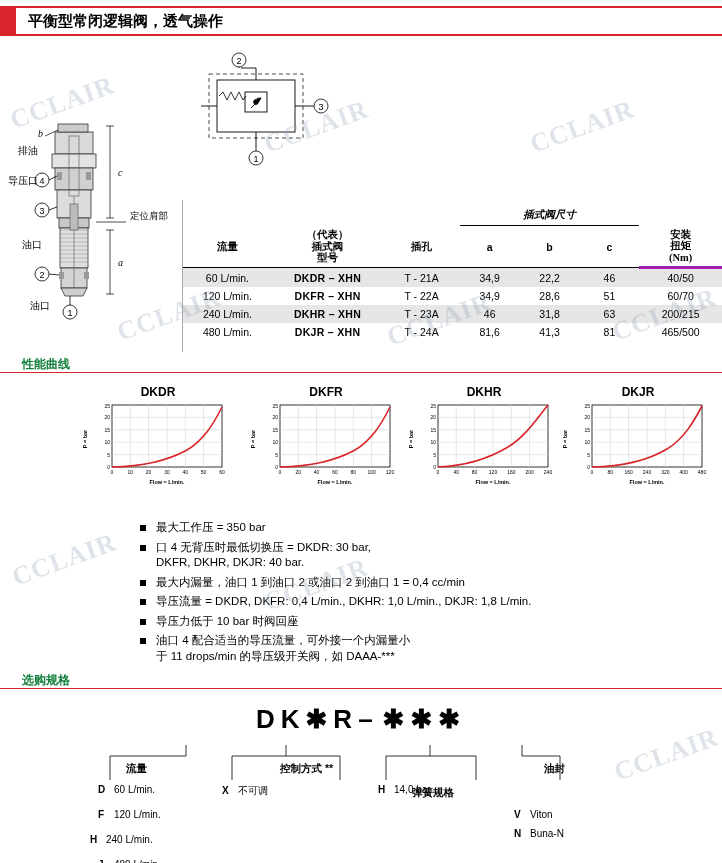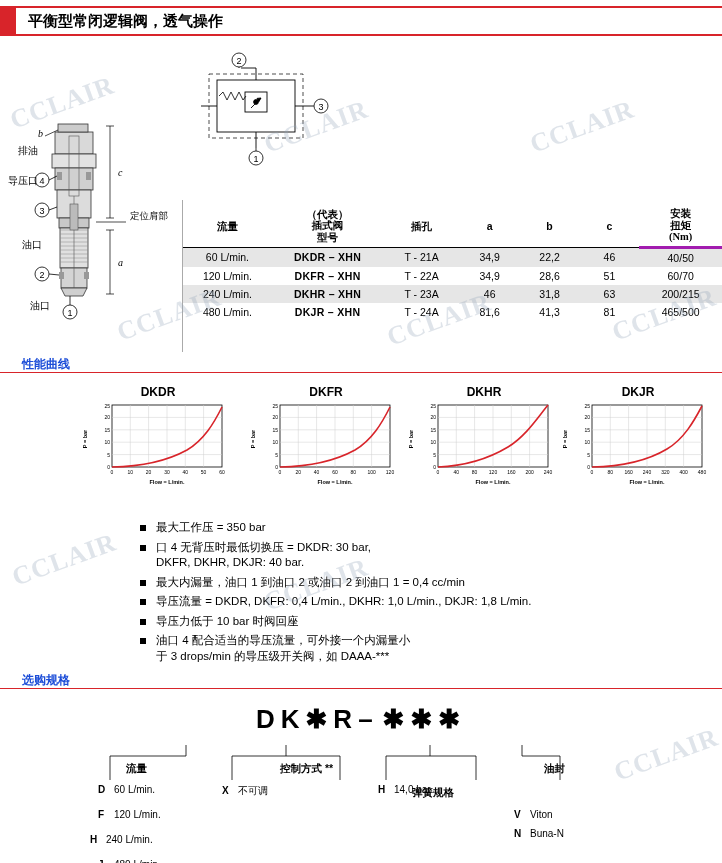--- a/index.html
+++ b/index.html
@@ -34,21 +34,21 @@
   .title-red-block {
     width:16px; height:30px; background:#d8242a;
   }
   .title-text {
     font-size:15px; font-weight:bold; color:#000; padding-left:12px;
     font-family:"Liberation Sans", sans-serif;
   }
   
   .sec-label {
     position:absolute;
-    font-size:12px; font-weight:bold; color:#1d4ed8;
+    font-size:12px; font-weight:bold; color:#15803d;
   }
   .sec-rule {
     position:absolute; height:0; border-top:1.5px solid #d8242a;
   }
   
   .drawing { position:absolute; left:0; top:44px; width:190px; height:300px; }
   .schem { position:absolute; left:195px; top:50px; width:170px; height:130px; }
 
   
   .tbl-wrap { position:absolute; left:183px; top:205px; width:539px; }
@@ -218,20 +218,25 @@
   </g>
   <text x="44" y="14" font-size="9" text-anchor="middle">2</text>
   <text x="126" y="60" font-size="9" text-anchor="middle">3</text>
   <text x="61" y="112" font-size="9" text-anchor="middle">1</text>
 </svg>
 </div>
 
 <div class="tbl-wrap">
   <table class="spec">
     <thead>
+      <tr>
+        <td colspan="3"></td>
+        <td colspan="3" class="hdr-grp" style="border-bottom:1px solid #000;">插式阀尺寸</td>
+        <td></td>
+      </tr>
       <tr style="height:36px;">
         <td style="width:86px; border-bottom:1px solid #000;" class="col-hdr">流量</td>
         <td style="width:108px; border-bottom:1px solid #000; line-height:1.1;" class="col-hdr">（代表）<br>插式阀<br>型号</td>
         <td style="width:74px; border-bottom:1px solid #000;" class="col-hdr">插孔</td>
         <td style="width:58px; border-bottom:1px solid #000;" class="col-hdr" style2="">a</td>
         <td style="width:58px; border-bottom:1px solid #000;" class="col-hdr">b</td>
         <td style="width:58px; border-bottom:1px solid #000;" class="col-hdr">c</td>
         <td style="width:80px; border-bottom:3px solid #a21caf; line-height:1.1;font-family:Liberation Serif, serif;" class="col-hdr">安装<br>扭矩<br>(Nm)</td>
       </tr>
     </thead>
@@ -475,21 +480,21 @@
   <div class="bullet-row">
     <div class="bullet-sq"></div>
     <div class="bullet-txt">
         <div>导压力低于 10 bar 时阀回座</div>
       </div>
   </div>
   <div class="bullet-row">
     <div class="bullet-sq"></div>
     <div class="bullet-txt">
       <div>油口 4 配合适当的导压流量，可外接一个内漏量小</div>
-      <div class="bullet-sub">于 3 drops/min 的导压级开关阀，如 DAAA-***</div>
+      <div class="bullet-sub">于 11 drops/min 的导压级开关阀，如 DAAA-***</div>
     </div>
   </div>
 </div>
 
 <div class="sec-label" style="left:22px; top:672px;">选购规格</div>
 <div class="sec-rule" style="left:0px; top:688px; width:722px;"></div>
 
 <div class="oc-wrap">
   <div class="oc-code" style="margin-top:14px;">
     <span>D</span><span>K</span><span>✱</span><span>R</span><span style="letter-spacing:10px;">–</span><span>✱</span><span>✱</span><span>✱</span>

